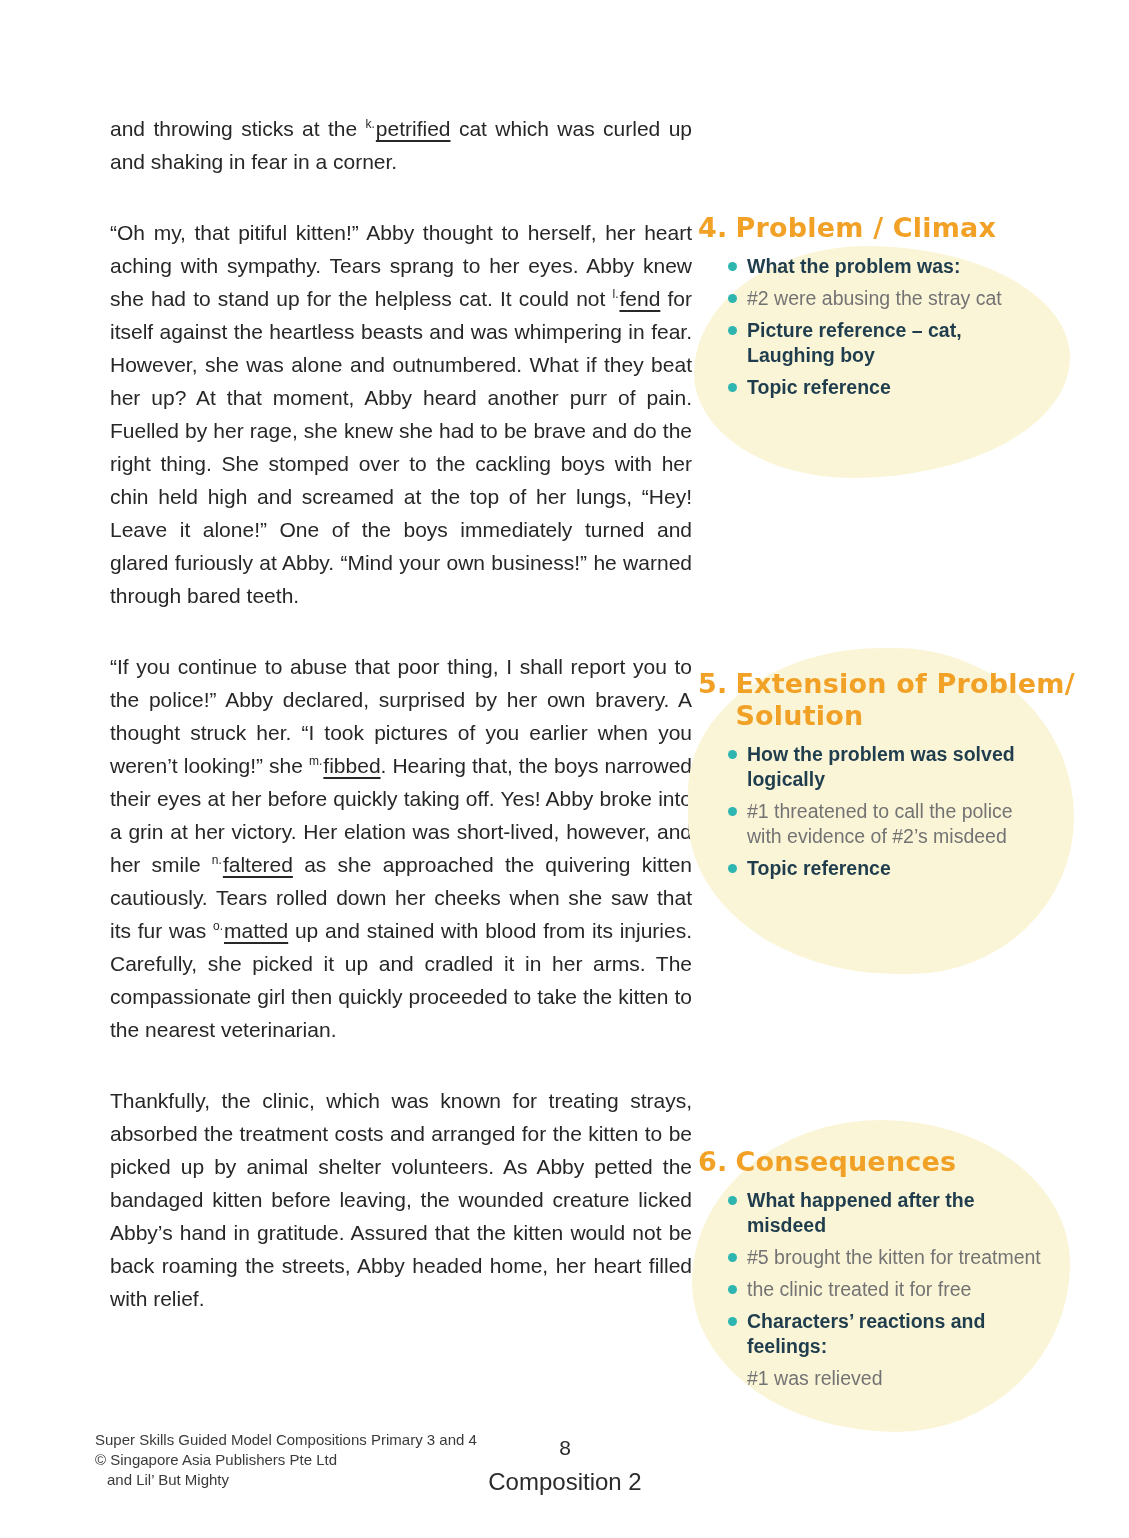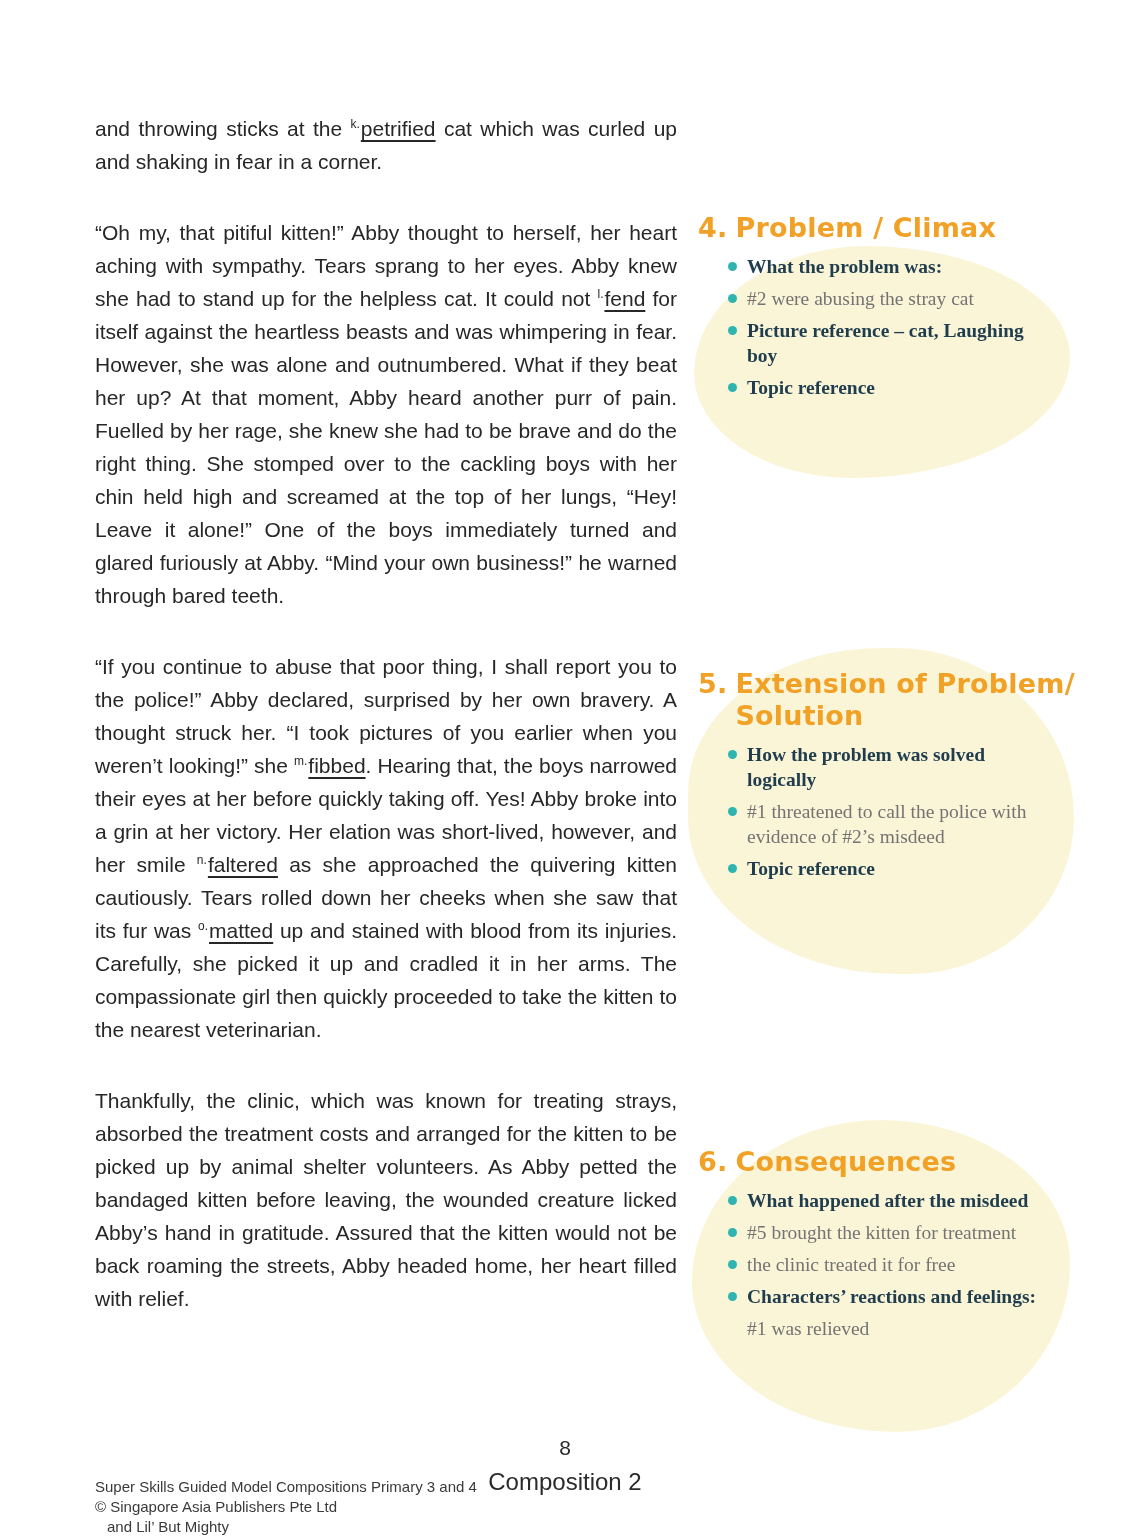--- a/index.html
+++ b/index.html
@@ -4,21 +4,21 @@
 <style>
   * { margin:0; padding:0; box-sizing:border-box; }
   html,body { background:#ffffff; }
   .page {
     position:relative; width:1129px; height:1538px; background:#ffffff;
     font-family:"Liberation Sans", sans-serif; overflow:hidden;
   }
 
   
   .body-col {
-    position:absolute; left:95px; top:112px; width:582px;
+    position:absolute; left:110px; top:112px; width:582px;
     color:#272727; font-size:21px; line-height:33px; text-align:justify;
   }
   .para { margin:0 0 38px 0; }
   .para sup { font-size:12px; line-height:0; vertical-align:super; margin-right:1px; color:#272727; }
   .vocab { text-decoration:underline; text-decoration-thickness:1.5px; text-underline-offset:4px; }
 
   
   .ann-col { position:absolute; left:698px; top:0; width:378px; height:1538px; }
   .ann { position:absolute; left:0; width:378px; }
   .ann-0 { top:212px; }
@@ -31,30 +31,30 @@
   .ann-2 .blob { left:-6px; top:-26px; width:378px; height:312px; border-radius:50% 50% 46% 54% / 52% 46% 54% 48%; }
 
   .ann-title {
     position:relative; z-index:1; display:flex; gap:8px;
     color:#F2A127; font-size:27px; line-height:32px; font-weight:700;
     font-family:"DejaVu Sans", sans-serif; letter-spacing:0.2px; margin-bottom:10px;
   }
   .ann-num { flex:0 0 auto; }
   .ann-title-text { display:block; }
 
-  .ann-list { position:relative; z-index:1; list-style:none; width:348px; padding-left:30px;font-family:Liberation Serif, serif; }
+  .ann-list { position:relative; z-index:1; list-style:none; width:348px; padding-left:30px; }
   .ann-list li { display:flex; gap:10px; font-size:19.5px; line-height:25px; margin-bottom:7px; color:#737373; }
   .ann-list li.bold { font-weight:700; color:#1f3d4d; }
   .dot { flex:0 0 auto; width:9px; height:9px; border-radius:50%; background:#2FB5B0; margin-top:8px; }
   .ann-list li.no-bullet .dot { visibility:hidden; }
   .li-text { max-width:294px; }
 
   
   .footer-left {
-    position:absolute; left:95px; top:1477px;
+    position:absolute; left:95px; top:1430px;
     font-size:15px; line-height:20px; color:#3a3a3a;
   }
   .footer-left .l3 { padding-left:12px; }
   .footer-center {
     position:absolute; left:455px; top:1436px; width:220px;
     text-align:center; color:#2b2b2b;
   }
   .page-num { font-size:21px; line-height:24px; }
   .comp-label { font-size:24px; margin-top:8px; }
 </style>

